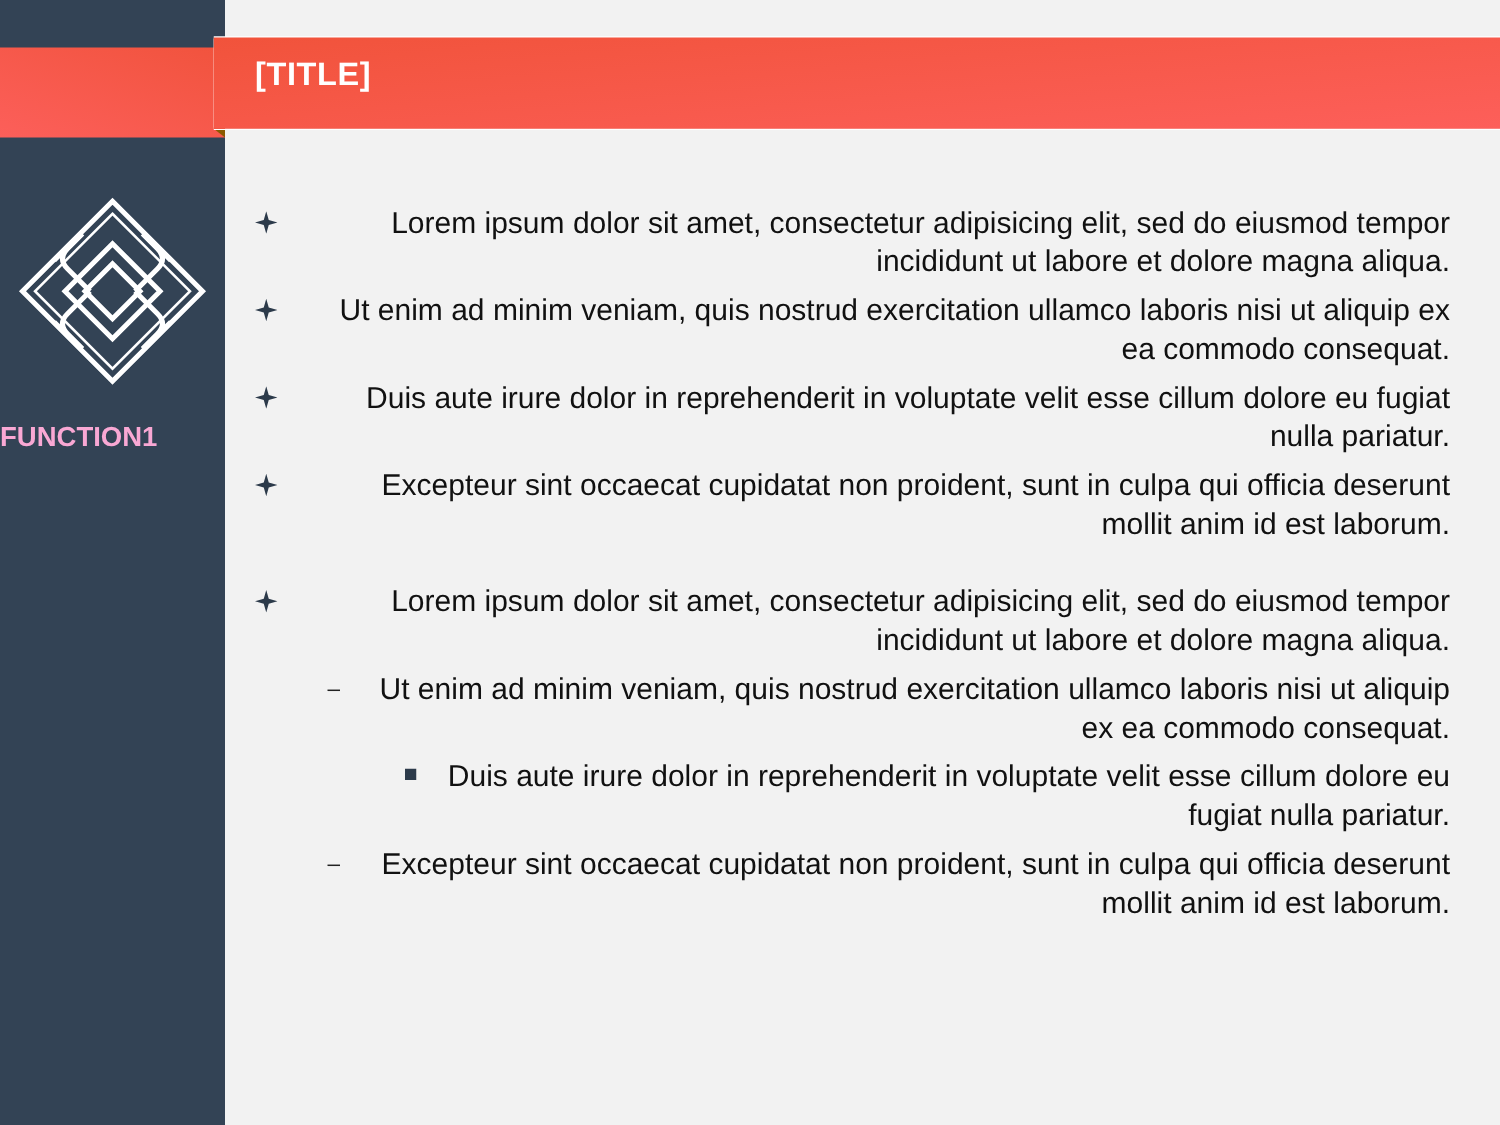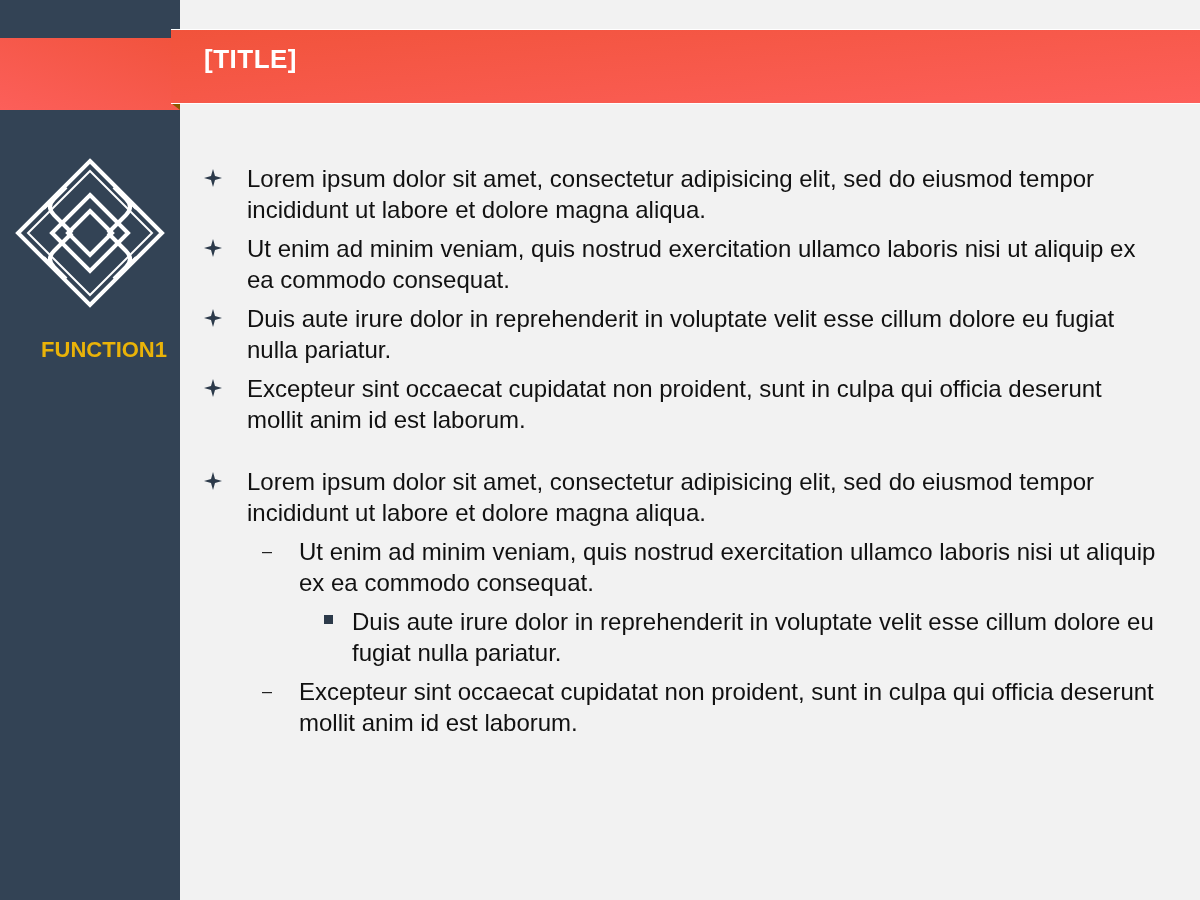--- a/index.html
+++ b/index.html
@@ -28,26 +28,26 @@
       box-shadow: 0 -1px 0 #ffffff, 0 1px 0 #ffffff;
     }
     .title-text {
       position: absolute; left: 33px; top: 14px;
       font-size: 26px; font-weight: bold; color: #ffffff; letter-spacing: 0.5px;
     }
     .logo {
       position: absolute; left: 14px; top: 157px; width: 152px; height: 152px;
     }
     .function-label {
-      position: absolute; left: 0; top: 337px; width: 167px; text-align: right;
-      font-size: 22px; font-weight: bold; color: #eab308;
+      position: absolute; left: 0; top: 337px; width: 167px; text-align: left;
+      font-size: 22px; font-weight: bold; color: #f9a8d4;
     }
     .content {
       position: absolute; left: 200px; top: 163px; width: 960px;
-      font-size: 24px; line-height: 31px;
+      font-size: 24px; line-height: 31px; text-align: right;
     }
     .item { position: relative; margin-bottom: 8px; }
     .item.gap { margin-top: 31px; }
     .l1 { padding-left: 47px; }
     .l2 { padding-left: 99px; }
     .l3 { padding-left: 152px; }
     .bullet { position: absolute; top: 0; }
     .l1 .bullet { left: 4px; width: 18px; height: 31px; }
     .l2 .bullet { left: 62px; font-size: 18px; color: #222; }
     .l3 .bullet { left: 124px; top: 9px; width: 9px; height: 9px; background: #2c3a4a; }

